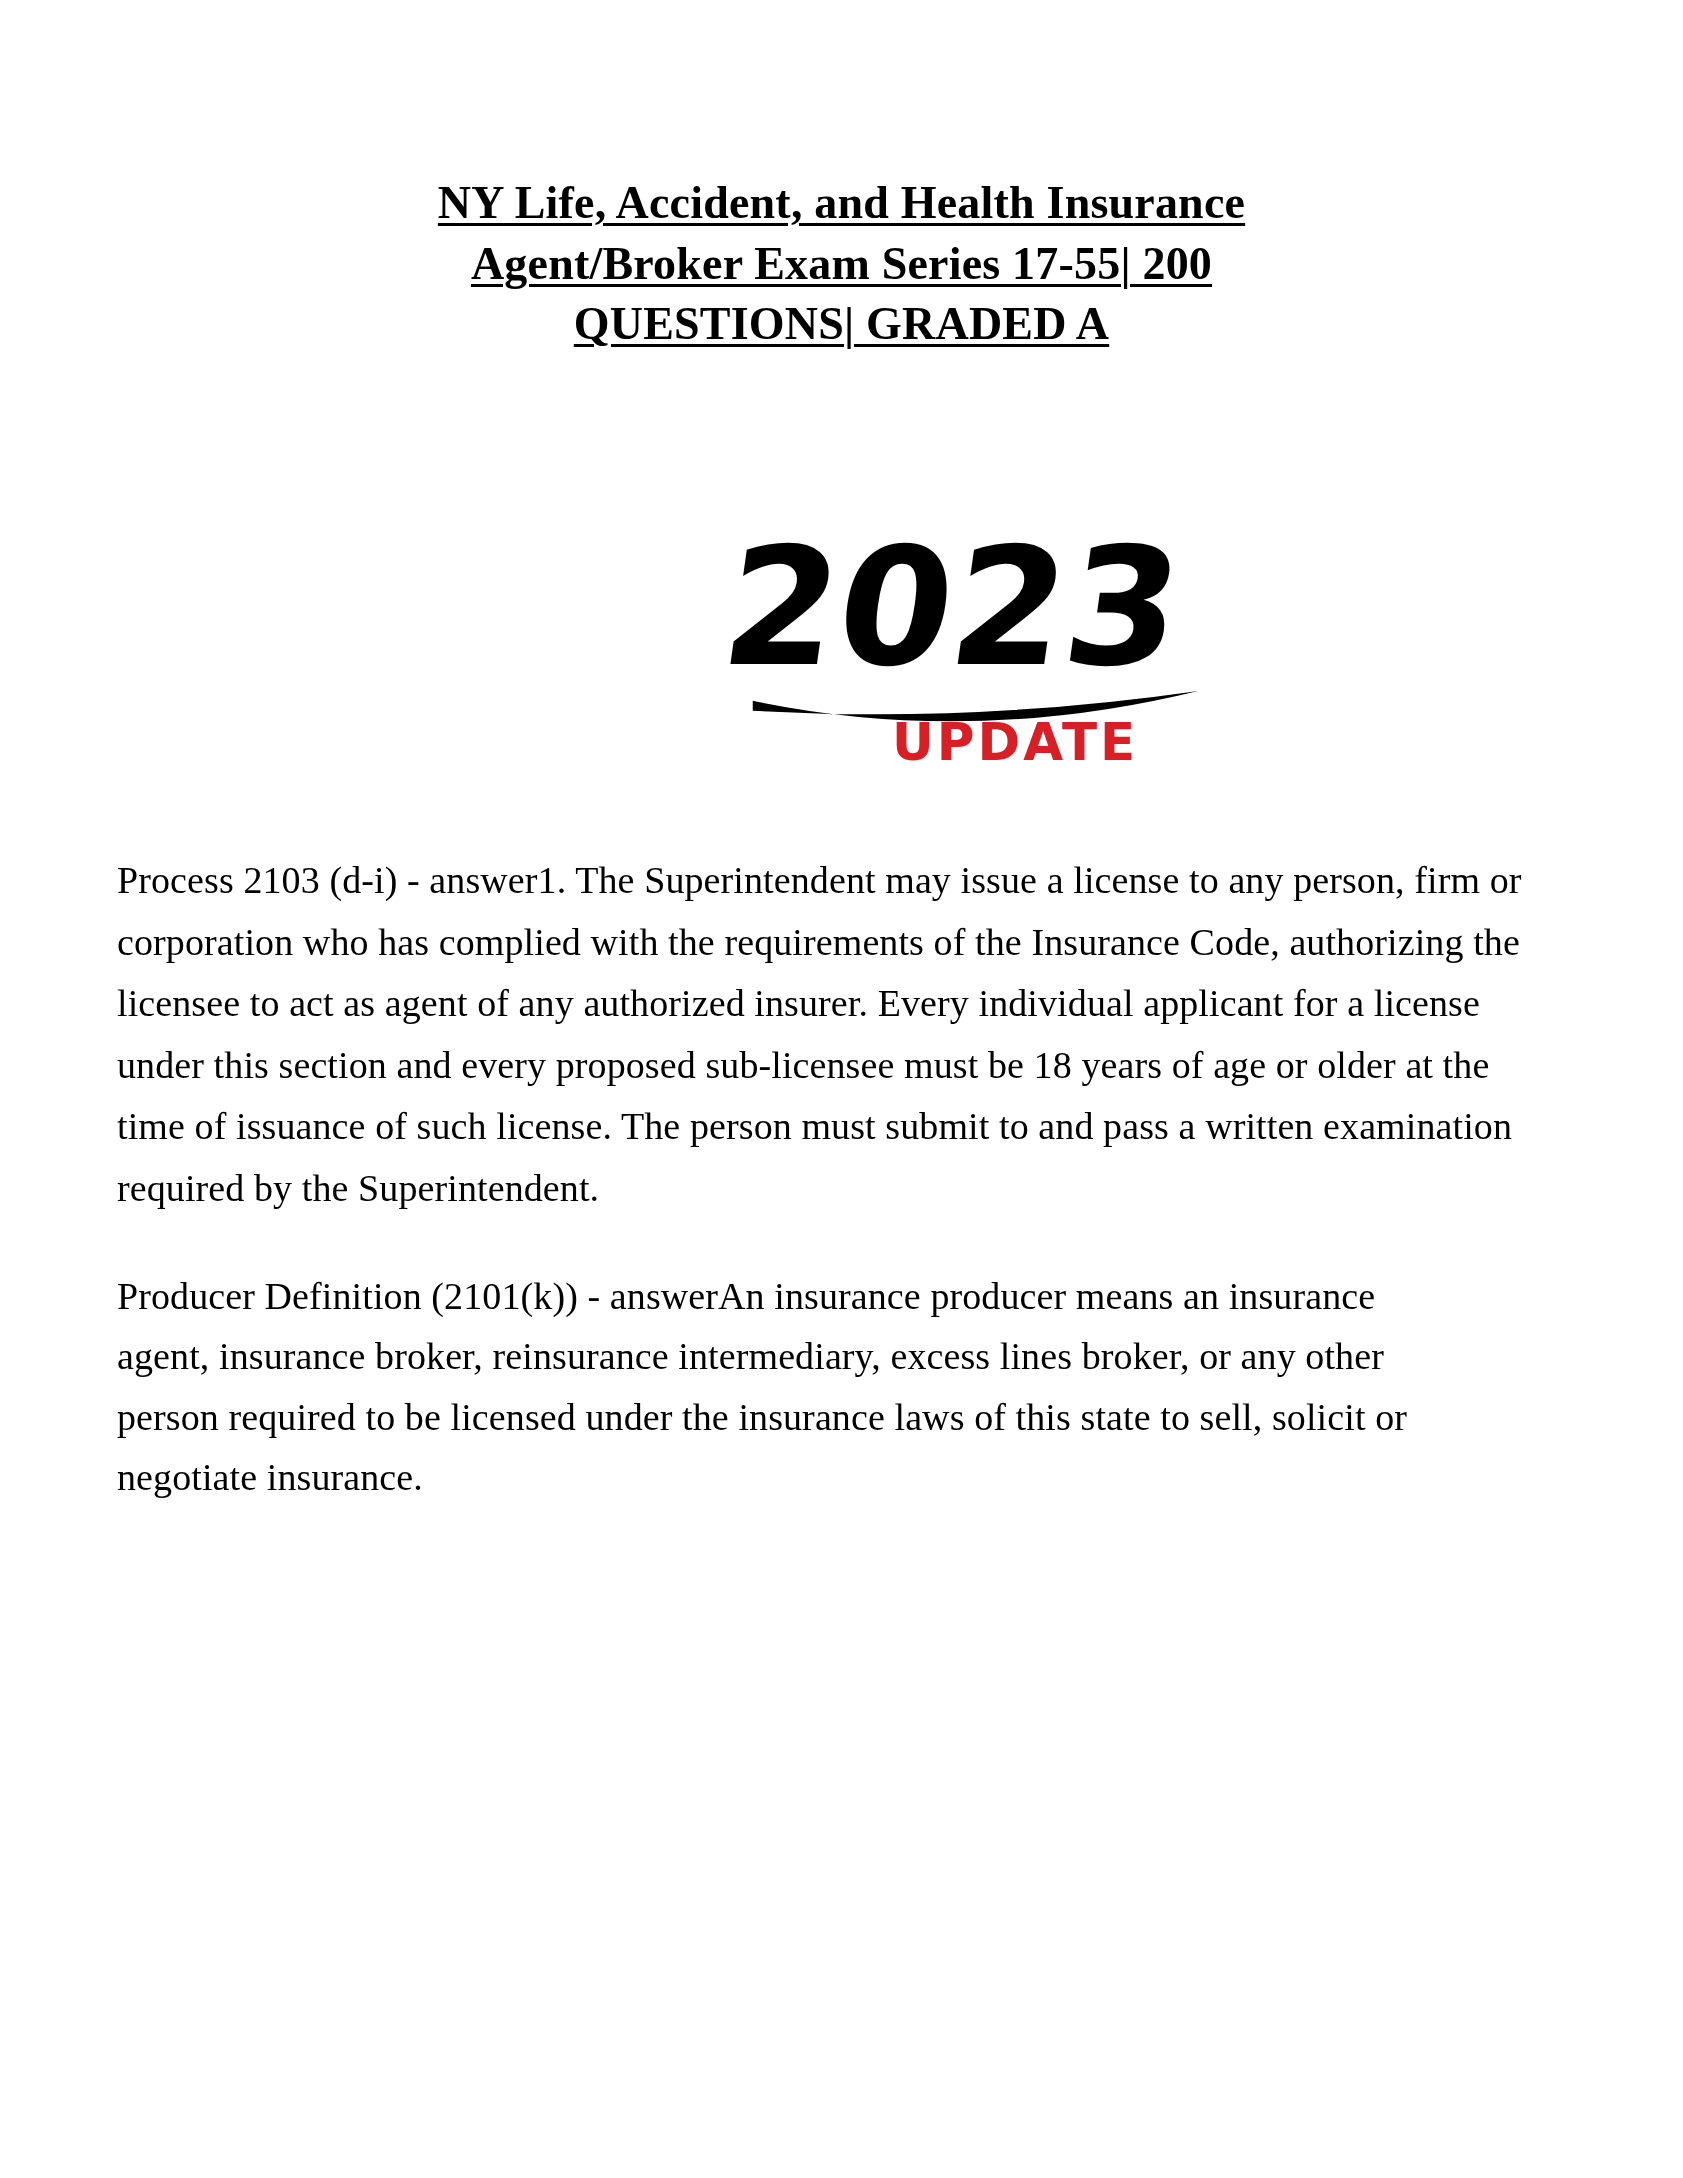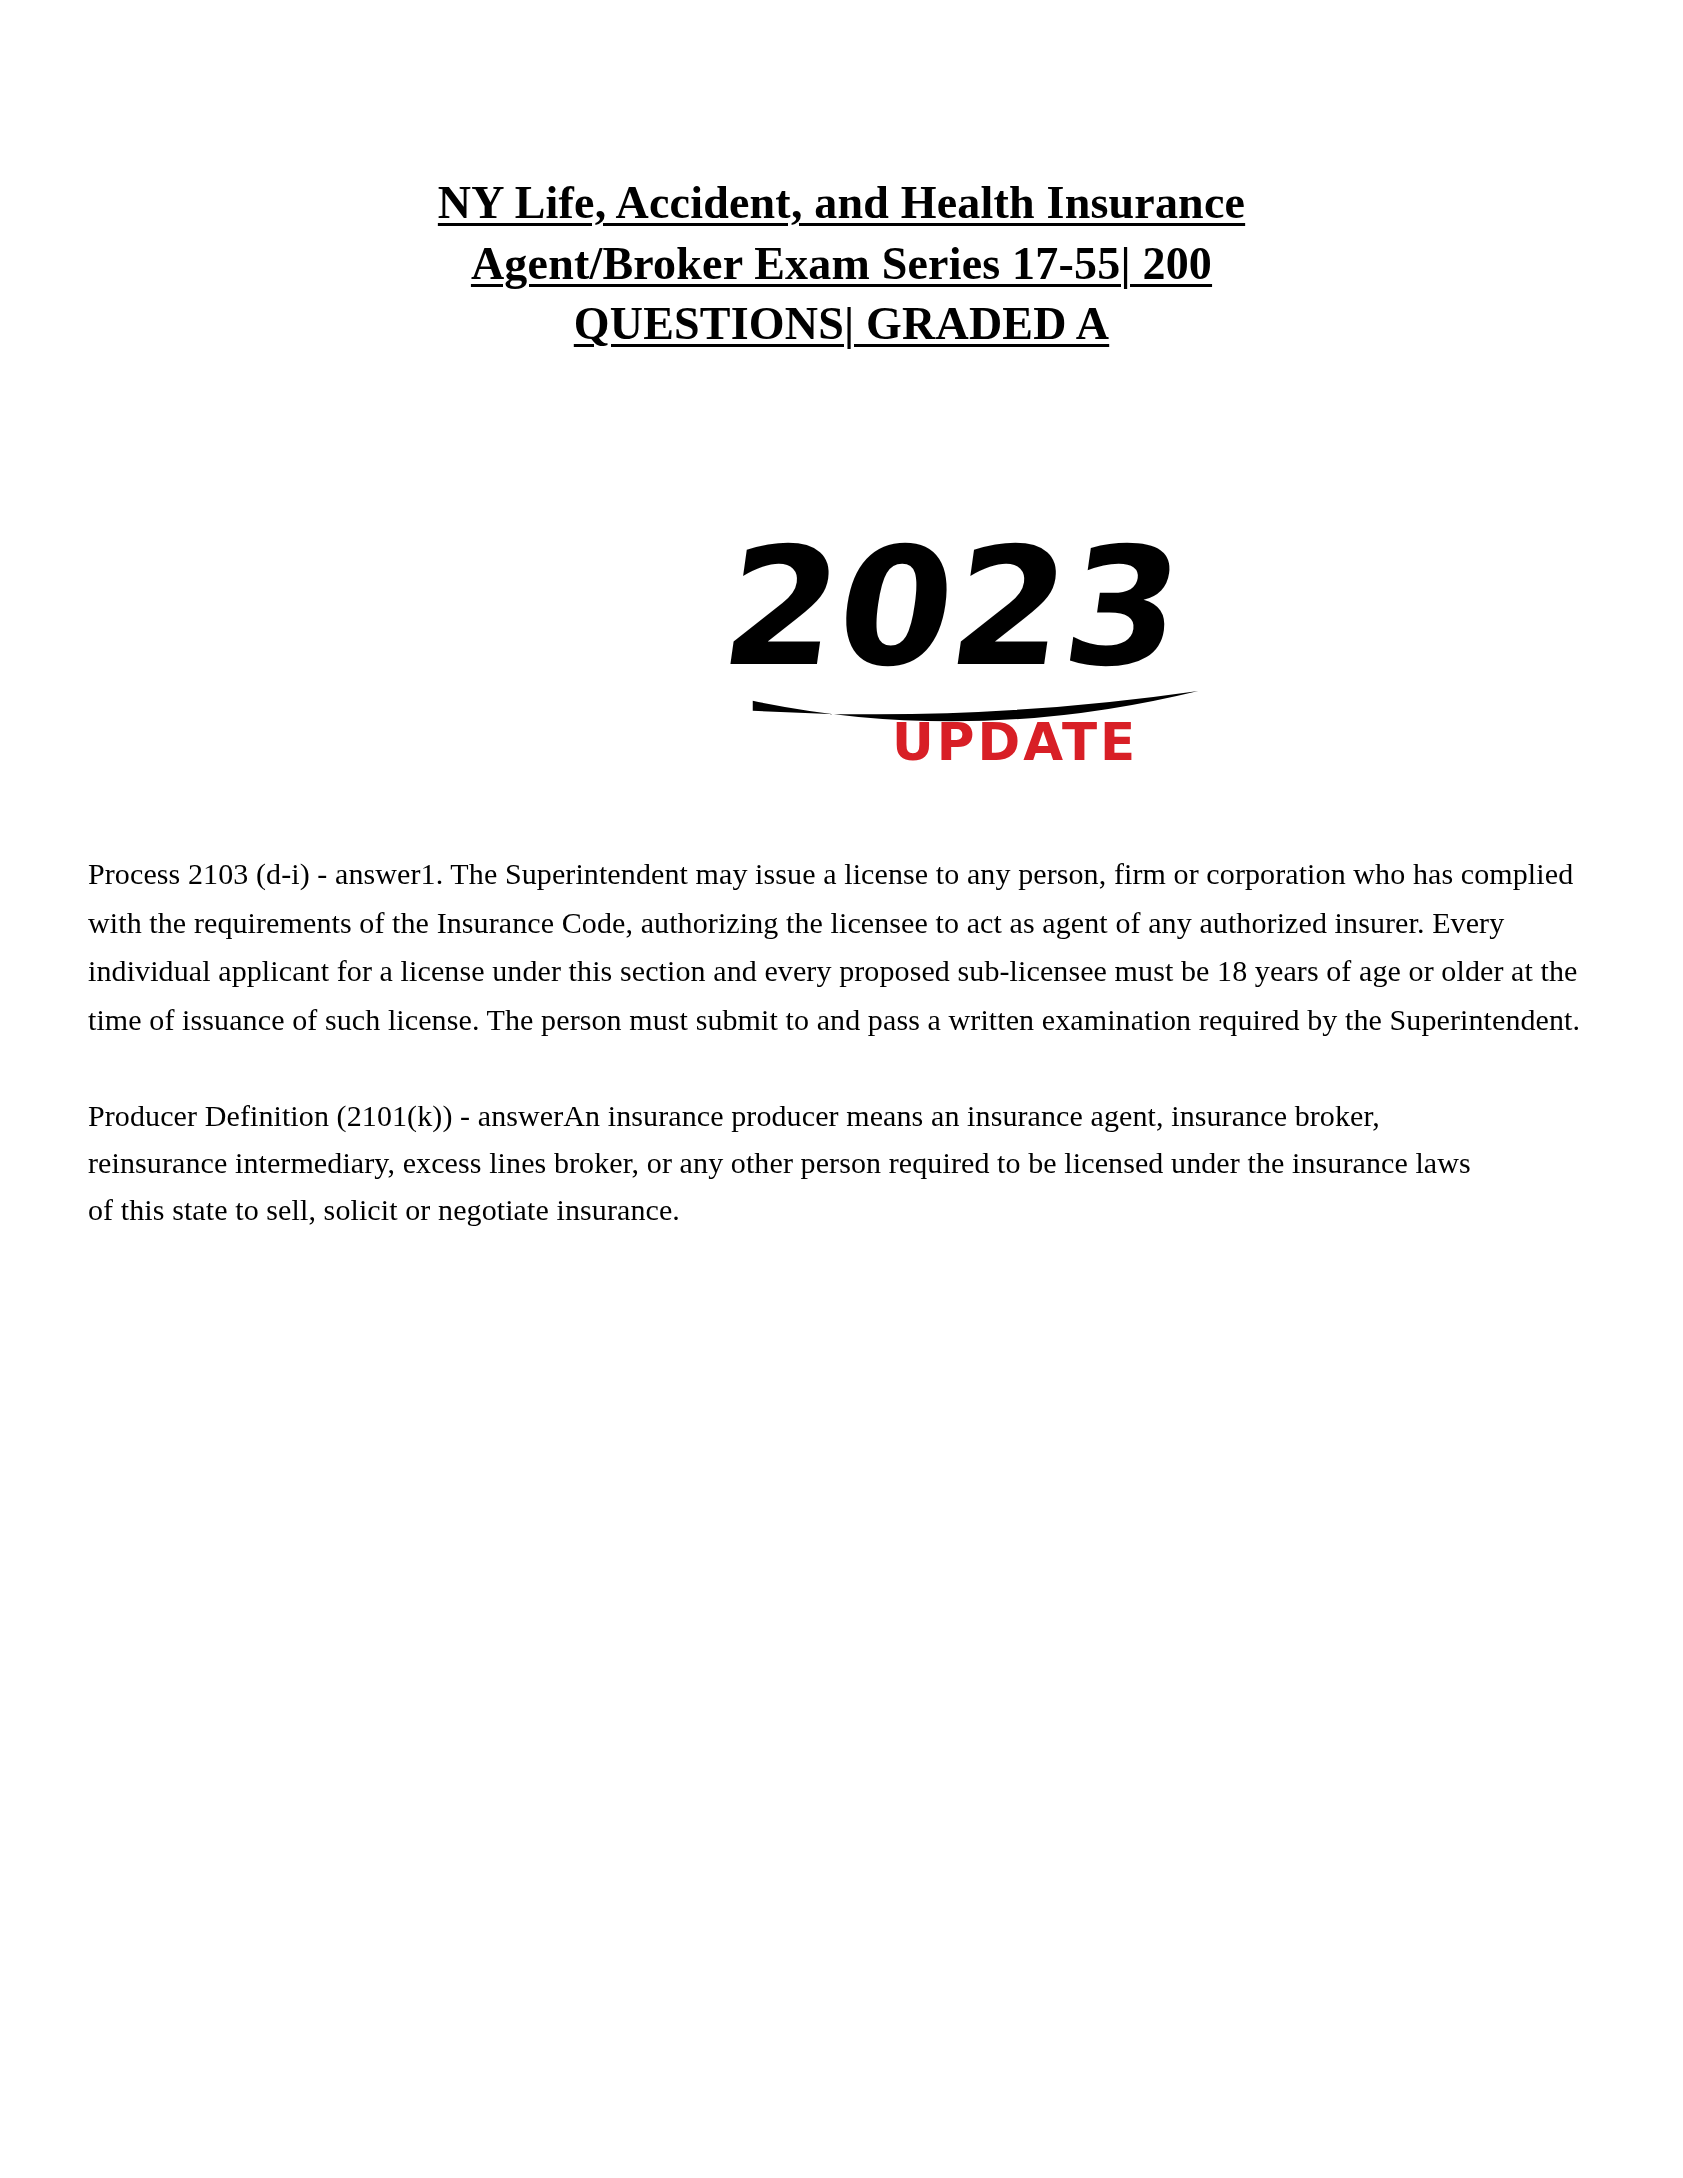--- a/index.html
+++ b/index.html
@@ -13,21 +13,21 @@
     font-family: "Liberation Serif", serif;
     color: #000000;
     overflow: hidden;
   }
   .page {
     position: relative;
     width: 1683px;
     height: 2178px;
     background: #ffffff;
     box-sizing: border-box;
-    padding: 0 88px;
+    padding: 0 117px;
   }
   .doc-title {
     margin: 0;
     padding-top: 173px;
     text-align: center;
     font-family: "Liberation Serif", serif;
     font-weight: bold;
     font-size: 46px;
     line-height: 1.32;
     letter-spacing: 0.2px;
@@ -52,21 +52,21 @@
     display: flex;
     align-items: center;
     justify-content: center;
   }
   .badge svg {
     display: block;
   }
   .body-block {
     margin-top: 57px;
     font-family: "Liberation Serif", serif;
-    font-size: 30px;
+    font-size: 38px;
     line-height: 1.62;
     text-align: left;
     letter-spacing: 0.1px;
   }
   .body-block.second {
     margin-top: 47px;
     line-height: 1.58;
     padding-right: 94px;
   }
   .body-block p {

